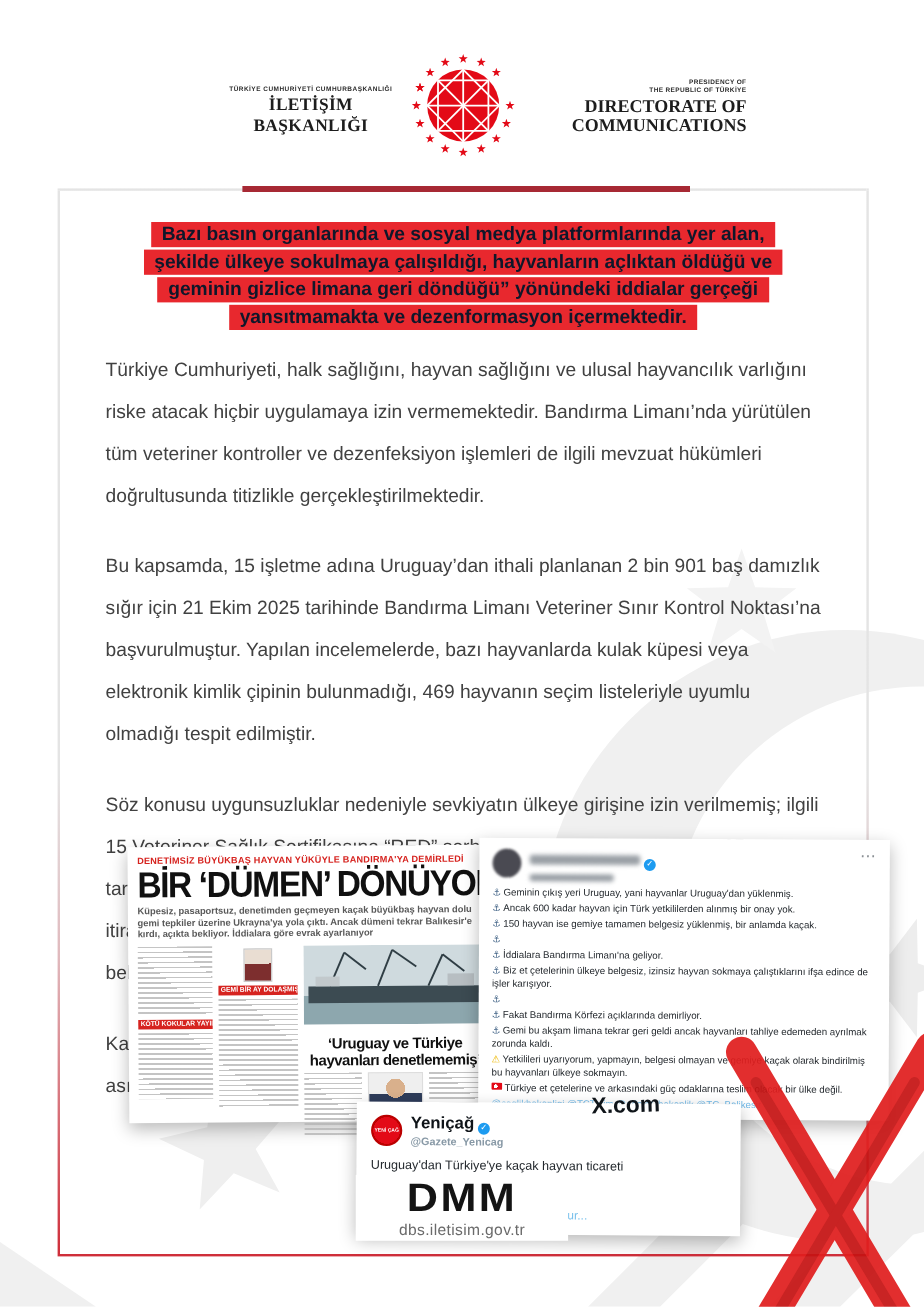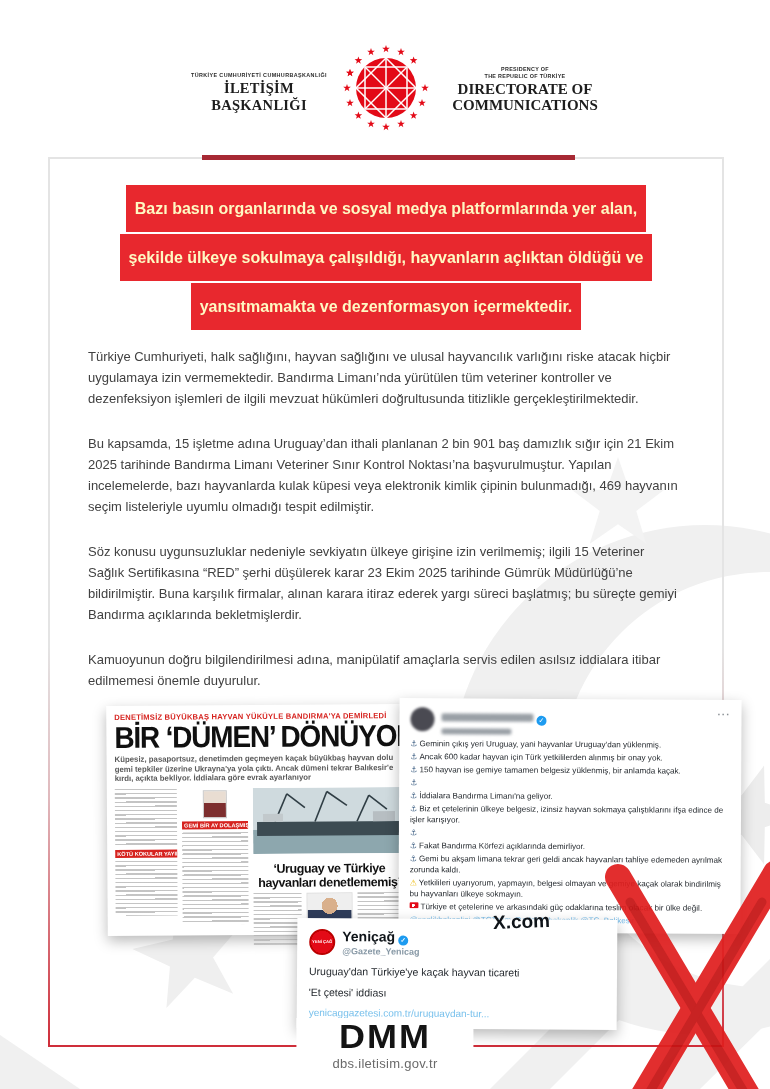--- a/index.html
+++ b/index.html
@@ -4,35 +4,35 @@
 <style>
   html,body{margin:0;padding:0;}
   body{width:770px;height:1089px;position:relative;background:#fff;overflow:hidden;
        font-family:"Liberation Sans","DejaVu Sans",sans-serif;-webkit-font-smoothing:antialiased;}
   
   #watermark{position:absolute;left:0;top:0;z-index:0;}
   
   .hdr-left{position:absolute;left:186px;top:72px;width:146px;text-align:center;z-index:2;}
   .hdr-left .small{font-size:5.4px;letter-spacing:.4px;color:#2b2b2b;font-weight:bold;}
   .hdr-left .main{font-family:"Liberation Serif","DejaVu Serif",serif;font-weight:bold;font-size:14.5px;color:#1d1d1d;letter-spacing:.3px;margin-top:2px;}
-  .hdr-right{position:absolute;left:440px;top:66px;width:170px;text-align:center;z-index:2;}
+  .hdr-right{position:absolute;left:452px;top:66px;width:170px;text-align:right;z-index:2;}
   .hdr-right .small{font-size:5.4px;letter-spacing:.3px;color:#2b2b2b;font-weight:bold;line-height:6.5px;}
   .hdr-right .main{font-family:"Liberation Serif","DejaVu Serif",serif;font-weight:bold;font-size:15px;color:#1d1d1d;line-height:16px;margin-top:2px;}
   #emblem{position:absolute;left:340px;top:40px;z-index:2;}
   
   .card{position:absolute;left:48px;top:157px;width:672px;height:886px;z-index:1;
         border:2px solid;border-image:linear-gradient(to bottom,#e4e4e4 0%,#e4e4e4 55%,#e0b9bd 72%,#cf2e3a 100%) 1;}
   .accent-line{position:absolute;left:152px;top:-4px;width:373px;height:5px;background:#a7293477;background:#a72934;z-index:3;}
   
   .hl-wrap{margin-top:26px;text-align:center;}
-  .hbar{display:table;margin:0 auto 2px auto;background:#e8282e;color:#fef9c3;font-weight:bold;
-        font-size:16px;line-height:21px;padding:13px 9px;white-space:nowrap;}
+  .hbar{display:table;margin:0 auto 2px auto;background:#e8282e;color:#0f172a;font-weight:bold;
+        font-size:16px;line-height:21px;padding:0 9px;white-space:nowrap;}
   
   .paras{padding:14px 38px 0 38px;color:#414141;}
-  .para{font-size:13px;line-height:21px;margin:0 0 24px 0;}
+  .para{font-size:16px;line-height:35px;margin:0 0 24px 0;}
   
   .shadowcard{background:#fff;box-shadow:0 5px 14px rgba(0,0,0,.28);position:absolute;}
   
   .newsp{left:57px;top:546px;width:296px;height:230px;padding:7px 8px;box-sizing:border-box;transform:rotate(-.4deg);z-index:2;}
   .np-kicker{color:#d6231f;font-weight:bold;font-size:7.6px;letter-spacing:.2px;}
   .np-headline{color:#101010;font-weight:bold;font-size:28px;line-height:29px;letter-spacing:-1.2px;transform:scaleY(1.08);transform-origin:left top;white-space:nowrap;}
   .np-lede{color:#5a5a5a;font-weight:bold;font-size:7.8px;line-height:9.5px;margin-top:4px;}
   .np-grid{display:flex;gap:5px;margin-top:5px;}
   .np-colA{width:62px;} .np-colB{width:66px;} .np-colR{flex:1;}
   .mtx{background:repeating-linear-gradient(to bottom,#b5b5b5 0 1.4px,transparent 1.4px 4.2px);opacity:.8;}
@@ -71,21 +71,21 @@
   .yt-avatar{width:26px;height:26px;border-radius:50%;background:radial-gradient(circle at 50% 50%, #e30a17 0 60%, #b00 61%);
              color:#fff;font-size:4.2px;font-weight:bold;text-align:center;line-height:26px;}
   .yt-id{margin-left:7px;}
   .yt-name{font-size:14px;font-weight:bold;color:#0f1419;}
   .yt-handle{font-size:9px;color:#8899a6;margin-top:1px;font-weight:bold;}
   .yt-line{font-size:10.5px;color:#24292e;margin-top:9px;}
   .yt-link{font-size:10px;color:#79c1ec;margin-top:9px;}
   
   #redx{position:absolute;left:540px;top:688px;z-index:5;}
   
-  .footer{position:absolute;left:50%;transform:translateX(-50%);top:1018px;z-index:6;background:#fff;
+  .footer{position:absolute;left:50%;transform:translateX(-50%);top:979px;z-index:6;background:#fff;
           padding:4px 36px 2px 36px;text-align:center;}
   .dmm{font-weight:bold;font-size:36px;letter-spacing:2px;color:#141414;transform:scaleY(.92);line-height:30px;}
   .dmm-url{font-size:13px;color:#6a6a6a;margin-top:4px;letter-spacing:.3px;}
 </style>
 </head>
 <body>
 
 <svg id="watermark" width="770" height="1089" viewBox="0 0 770 1089">
   <defs>
     <polygon id="star5" points="0,-1 0.235,-0.324 0.951,-0.309 0.380,0.124 0.588,0.809 0,0.4 -0.588,0.809 -0.380,0.124 -0.951,-0.309 -0.235,-0.324"></polygon>
@@ -145,20 +145,21 @@
   <div class="main">DIRECTORATE OF</div>
   <div class="main" style="margin-top:0">COMMUNICATIONS</div>
 </div>
 
 <div class="card">
   <div class="accent-line"></div>
 
   <div class="hl-wrap">
       <div class="hbar">Bazı basın organlarında ve sosyal medya platformlarında yer alan,</div>
       <div class="hbar">şekilde ülkeye sokulmaya çalışıldığı, hayvanların açlıktan öldüğü ve</div>
+      <div class="hbar">geminin gizlice limana geri döndüğü” yönündeki iddialar gerçeği</div>
       <div class="hbar">yansıtmamakta ve dezenformasyon içermektedir.</div>
     </div>
 
   <div class="paras">
       <div class="para">Türkiye Cumhuriyeti, halk sağlığını, hayvan sağlığını ve ulusal hayvancılık varlığını riske atacak hiçbir uygulamaya izin vermemektedir. Bandırma Limanı’nda yürütülen tüm veteriner kontroller ve dezenfeksiyon işlemleri de ilgili mevzuat hükümleri doğrultusunda titizlikle gerçekleştirilmektedir.</div>
       <div class="para">Bu kapsamda, 15 işletme adına Uruguay’dan ithali planlanan 2 bin 901 baş damızlık sığır için 21 Ekim 2025 tarihinde Bandırma Limanı Veteriner Sınır Kontrol Noktası’na başvurulmuştur. Yapılan incelemelerde, bazı hayvanlarda kulak küpesi veya elektronik kimlik çipinin bulunmadığı, 469 hayvanın seçim listeleriyle uyumlu olmadığı tespit edilmiştir.</div>
       <div class="para">Söz konusu uygunsuzluklar nedeniyle sevkiyatın ülkeye girişine izin verilmemiş; ilgili 15 Veteriner Sağlık Sertifikasına “RED” şerhi düşülerek karar 23 Ekim 2025 tarihinde Gümrük Müdürlüğü’ne bildirilmiştir. Buna karşılık firmalar, alınan karara itiraz ederek yargı süreci başlatmış; bu süreçte gemiyi Bandırma açıklarında bekletmişlerdir.</div>
       <div class="para">Kamuoyunun doğru bilgilendirilmesi adına, manipülatif amaçlarla servis edilen asılsız iddialara itibar edilmemesi önemle duyurulur.</div>
     </div>
 

